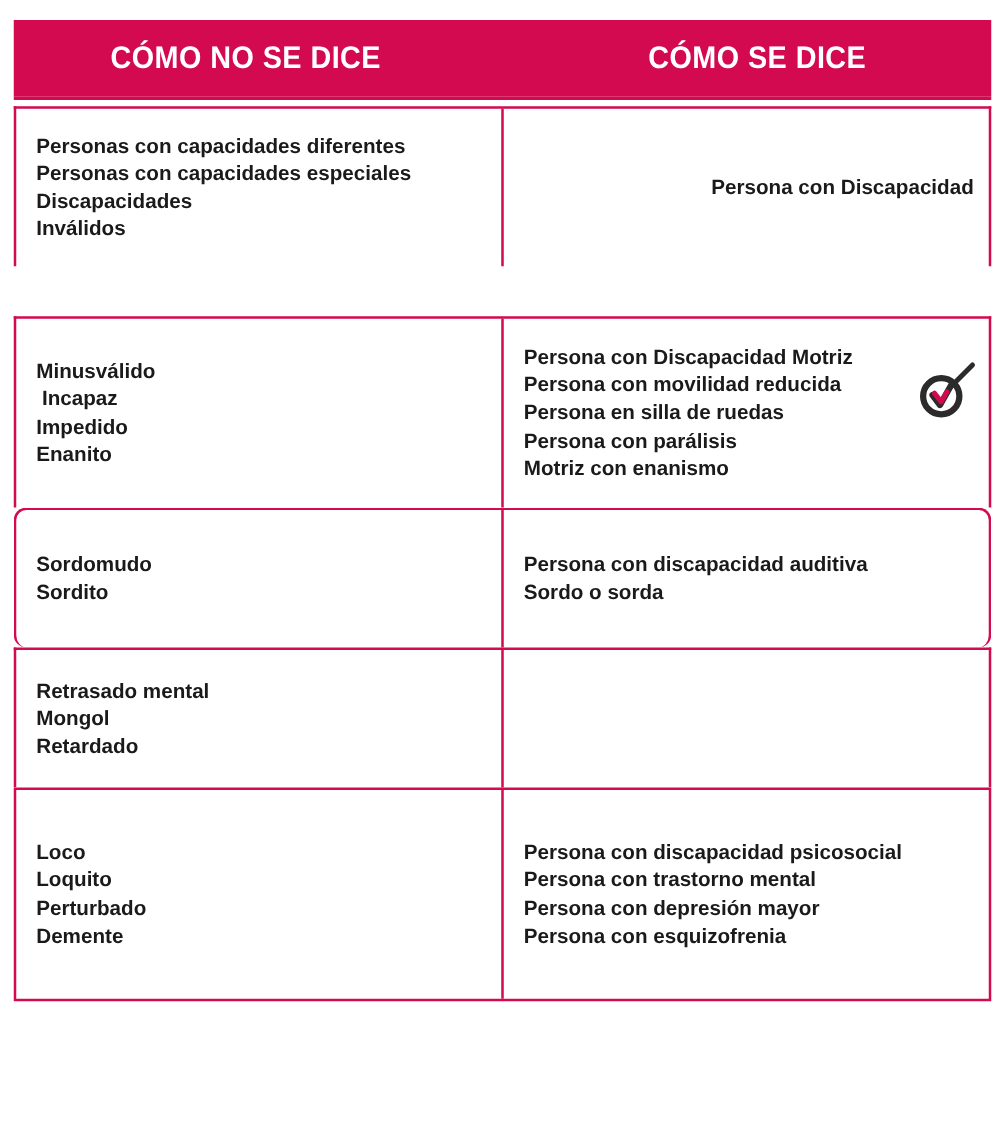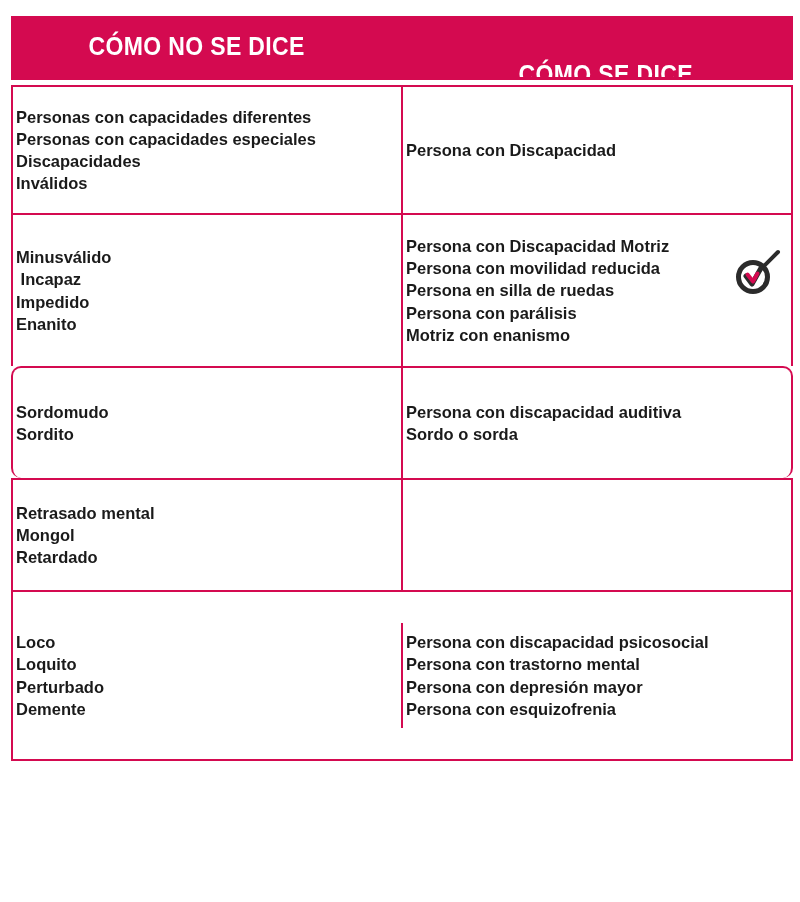--- a/index.html
+++ b/index.html
@@ -37,21 +37,21 @@
     gap: 36px;
   }
   .header-cell {
     height: 100%;
     display: flex;
     align-items: center;
     justify-content: center;
     box-sizing: border-box;
   }
   .header-cell.left  { width: 390px; }
-  .header-cell.right { width: 392px; margin-top: 28px; }
+  .header-cell.right { width: 392px; }
 
   .header-title {
     color: #ffffff;
     font-family: "Liberation Sans Narrow", "Liberation Sans", "DejaVu Sans Condensed", sans-serif;
     font-weight: 700;
     font-size: 25px;
     letter-spacing: 0.4px;
     line-height: 1;
     white-space: nowrap;
     transform: scaleX(0.92);
@@ -83,55 +83,54 @@
   .row {
     display: flex;
     width: 100%;
     box-sizing: border-box;
     border: 2px solid var(--accent, #d40a50);
     border-bottom-width: 0;
     background: #ffffff;
   }
   .row:last-child {
     border-bottom-width: 2px;
-    align-items: center;
   }
 
   .cell {
     box-sizing: border-box;
-    padding: 8px 12px 8px 3px;
+    padding: 8px 12px 8px 16px;
     display: flex;
     flex-direction: column;
     justify-content: center;
     position: relative;
   }
   .cell.left {
     width: 390px;
     border-right: 2px solid var(--accent, #d40a50);
   }
   .cell.right {
     width: 388px;
   }
   .cell.center-text {
-    align-items: flex-start;
+    align-items: flex-end;
     text-align: center;
   }
 
   .term {
     font-family: "Liberation Sans", "DejaVu Sans", sans-serif;
     font-weight: 700;
     font-size: 16.5px;
     line-height: 1.335;
     color: #1a1a1a;
     white-space: pre;
   }
 
   
   .row.r0 { height: 128px; }
-  .row.r1 { height: 153px; }
+  .row.r1 { height: 153px; margin-top: 40px; }
   .row.r2 { height: 112px; border-radius: 10px; }
   .row.r3 { height: 107px; }
   .row.r4 { height: 112px; }
   .row.r5 { height: 171px; }
 
   
   .stamp-icon {
     position: absolute;
     right: 6px;
     top: 30px;

